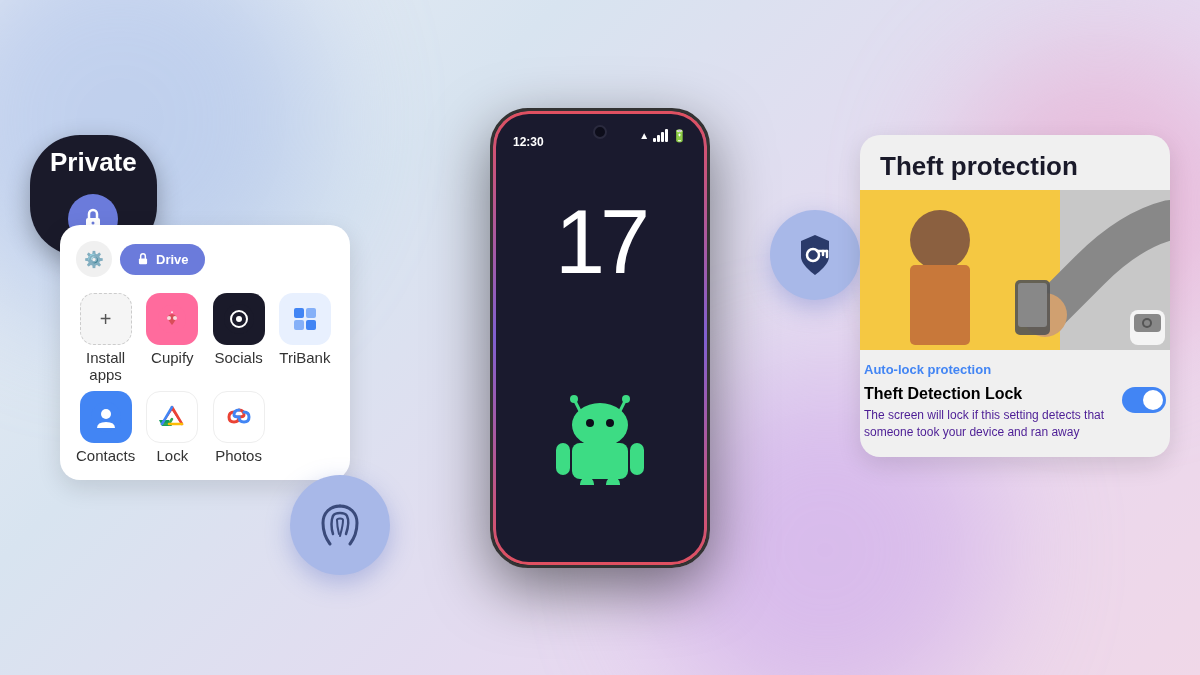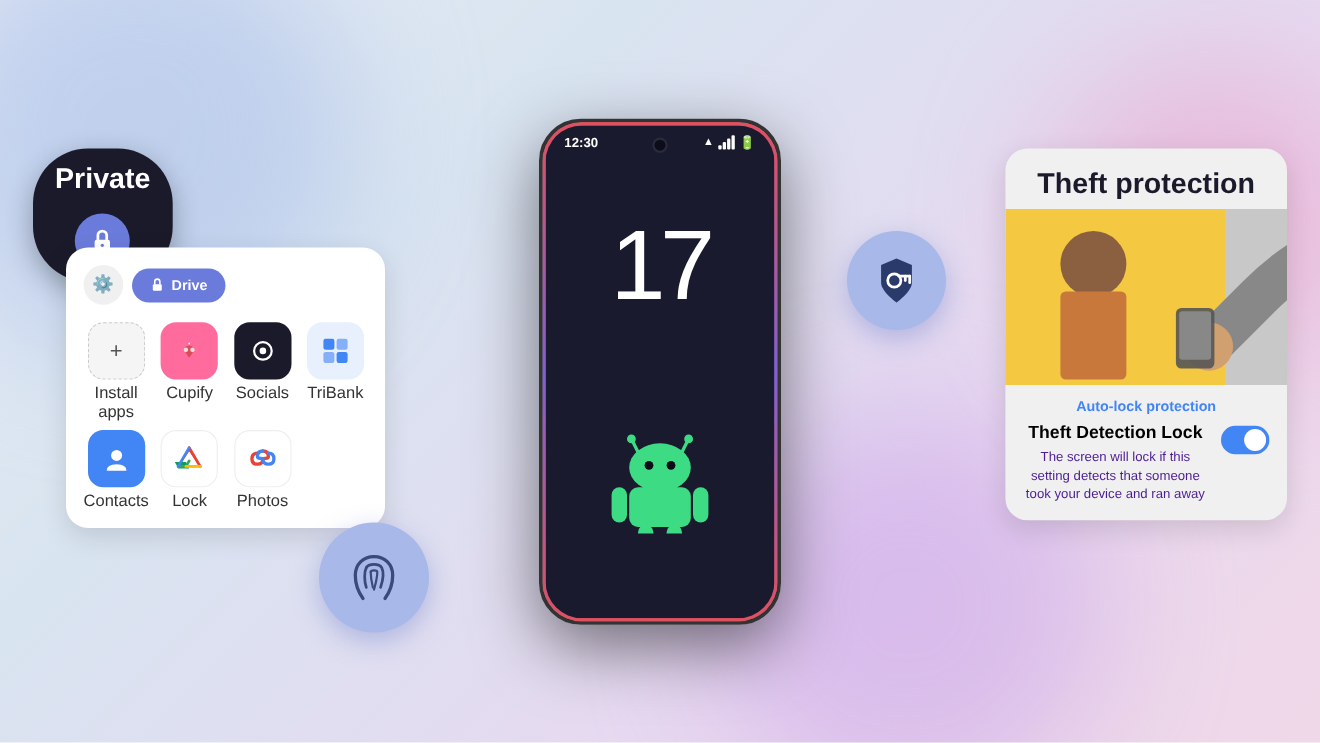--- a/index.html
+++ b/index.html
@@ -81,20 +81,21 @@
       right: 20px;
       display: flex;
       justify-content: space-between;
       align-items: center;
       z-index: 4;
     }
     .phone-time {
       color: white;
       font-size: 12px;
       font-weight: 600;
+      margin-top: 12px;
     }
     .phone-icons {
       display: flex;
       gap: 4px;
       align-items: center;
       color: white;
       font-size: 10px;
     }
     .phone-number {
       position: absolute;
@@ -242,43 +243,42 @@
       justify-content: center;
       box-shadow: 0 8px 24px rgba(100,120,200,0.4);
       z-index: 20;
     }
 
     
     .theft-card {
       position: absolute;
       right: 30px;
       top: 135px;
-      width: 256px;
+      width: 310px;
       background: #f0f0f0;
       border-radius: 20px;
       overflow: hidden;
       box-shadow: 0 8px 24px rgba(0,0,0,0.12);
       z-index: 20;
-      text-align: center;
     }
     .theft-card-header {
       padding: 16px 20px 8px;
       font-size: 26px;
       font-weight: 600;
       color: #1a1a2a;
     }
     .theft-card-image {
       width: 100%;
       height: 160px;
       background: linear-gradient(135deg, #f5c842 0%, #e8a020 40%, #c8c8c8 60%, #a0a8b0 100%);
       position: relative;
       overflow: hidden;
     }
     .theft-card-body {
-      padding: 12px 16px 16px;
+      padding: 12px 4px 16px;
     }
     .auto-lock-label {
       color: #4285f4;
       font-size: 13px;
       font-weight: 600;
       margin-bottom: 8px;
     }
     .detection-lock-title {
       font-size: 16px;
       font-weight: 600;

